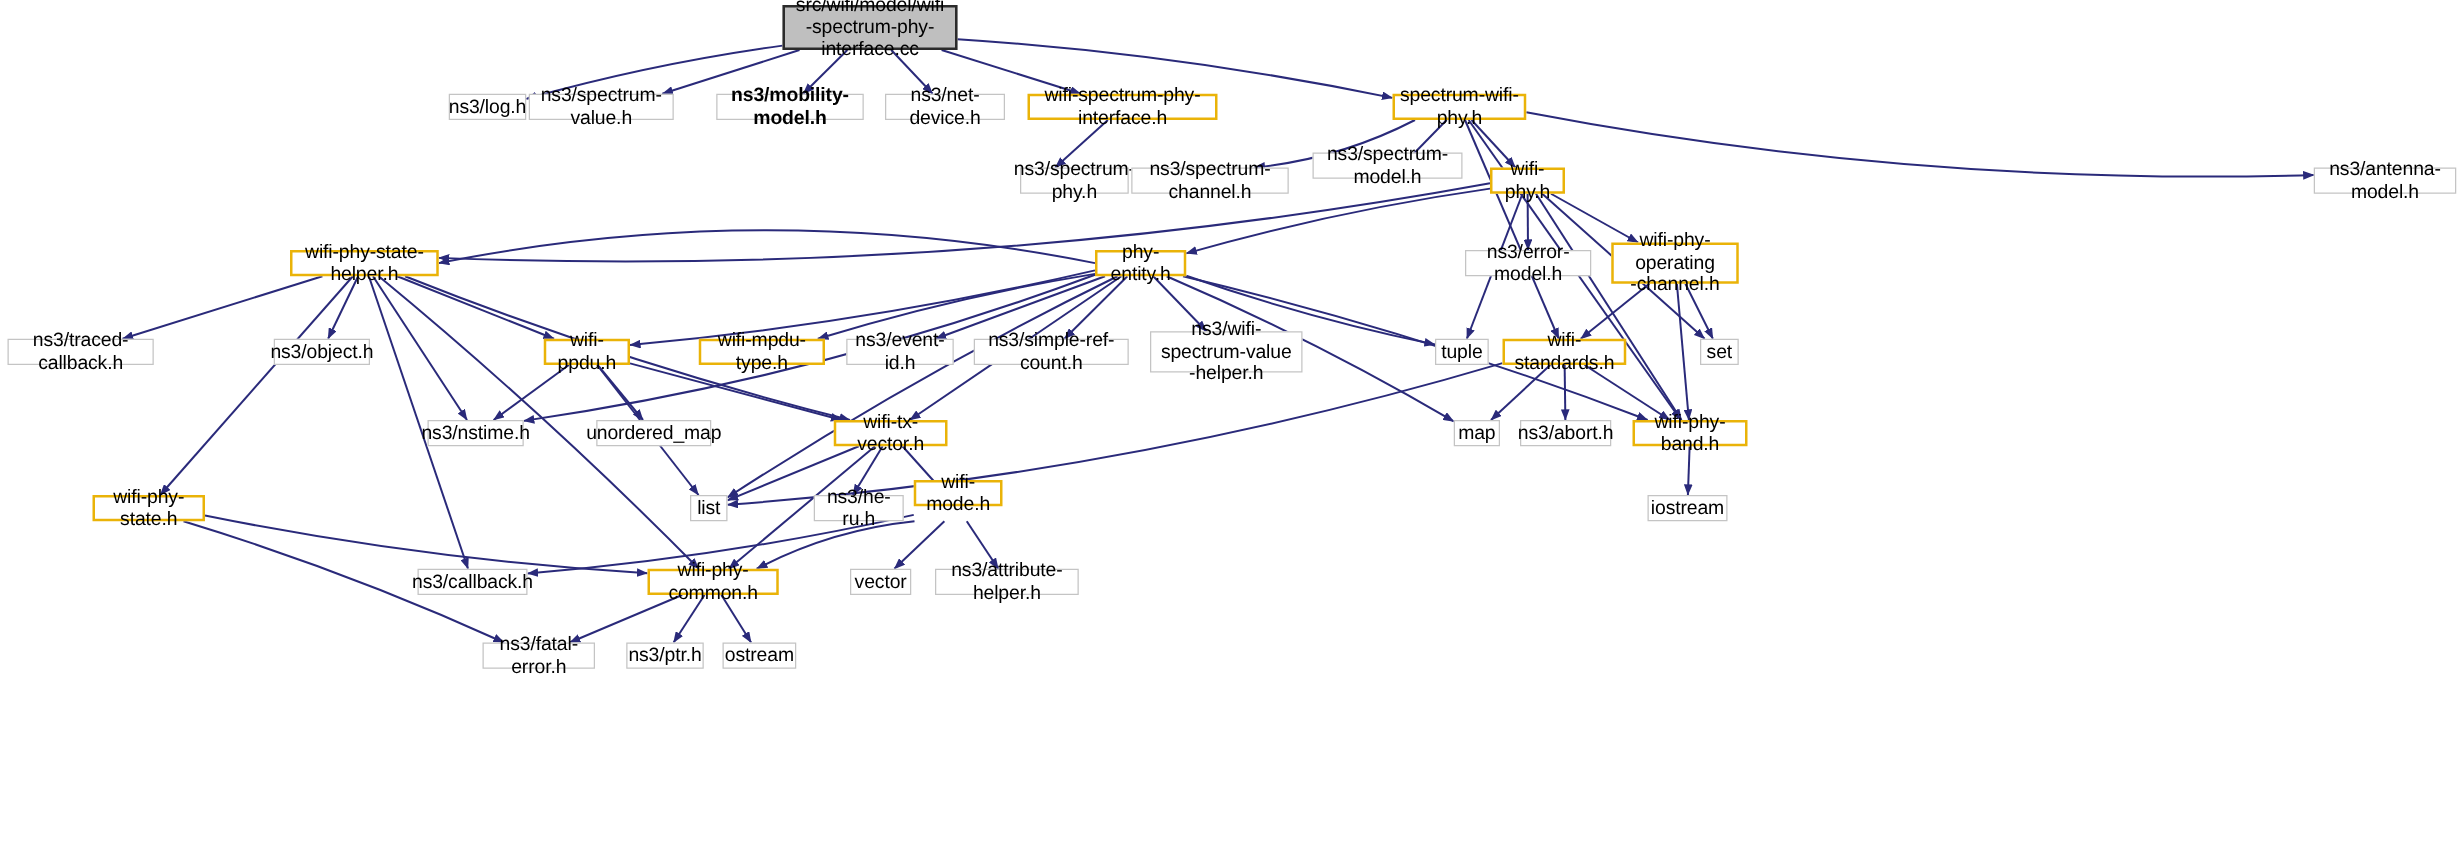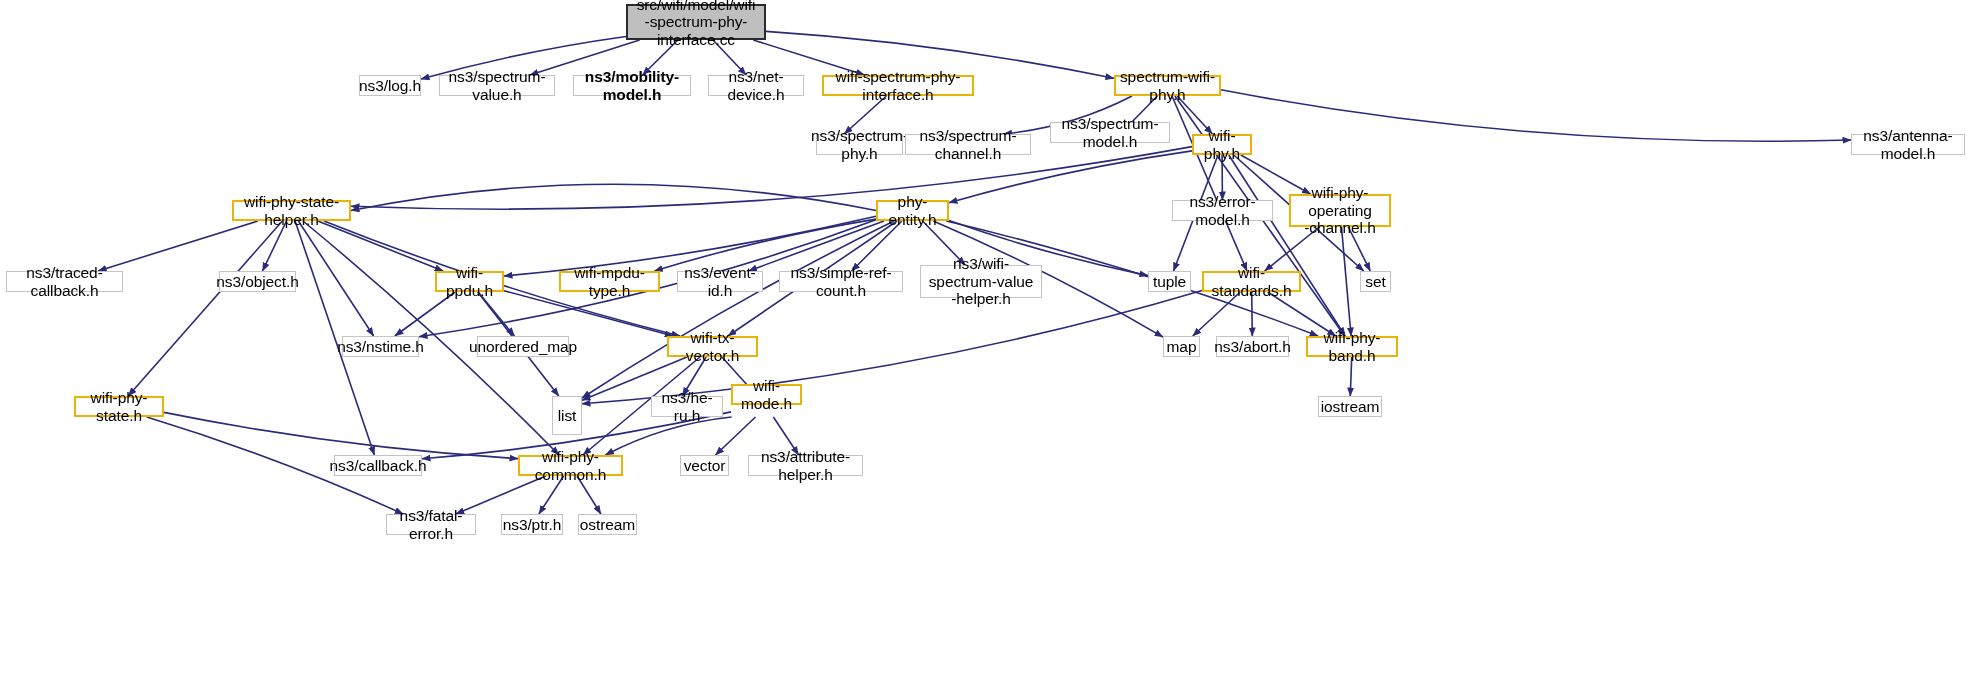--- a/index.html
+++ b/index.html
@@ -123,21 +123,21 @@
       <path d="M731.6,417.0 Q664.9,423.9 605.4,455.0" fill="none" stroke="#2a2a7a" stroke-width="1.6" marker-end="url(#ah)"></path>
       <path d="M731.0,411.9 Q578.1,446.0 422.0,458.8" fill="none" stroke="#2a2a7a" stroke-width="1.6" marker-end="url(#ah)"></path>
       <path d="M545.7,476.0 L455.8,514.0" fill="none" stroke="#2a2a7a" stroke-width="1.6" marker-end="url(#ah)"></path>
       <path d="M563.6,476.0 L538.9,514.0" fill="none" stroke="#2a2a7a" stroke-width="1.6" marker-end="url(#ah)"></path>
       <path d="M577.1,476.0 L600.9,514.0" fill="none" stroke="#2a2a7a" stroke-width="1.6" marker-end="url(#ah)"></path>
     </svg>
   <div id="nodes-layer">
       <div class="node root" style="left: 626px; top: 4px; width: 140px; height: 36px;">src/wifi/model/wifi
 -spectrum-phy-interface.cc</div>
       <div class="node" style="left: 359px; top: 75px; width: 62px; height: 21px;">ns3/log.h</div>
-      <div class="node" style="left: 439px; top: 75px; width: 116px; height: 21px;">ns3/spectrum-value.h</div>
+      <div class="node" style="left: 423px; top: 75px; width: 116px; height: 21px;">ns3/spectrum-value.h</div>
       <div class="node" style="left: 573px; top: 75px; width: 118px; height: 21px; font-weight: bold;">ns3/mobility-model.h</div>
       <div class="node" style="left: 708px; top: 75px; width: 96px; height: 21px;">ns3/net-device.h</div>
       <div class="node bold" style="left: 822px; top: 75px; width: 152px; height: 21px;">wifi-spectrum-phy-interface.h</div>
       <div class="node bold" style="left: 1114px; top: 75px; width: 107px; height: 21px;">spectrum-wifi-phy.h</div>
       <div class="node" style="left: 816px; top: 134px; width: 87px; height: 21px;">ns3/spectrum-phy.h</div>
       <div class="node" style="left: 905px; top: 134px; width: 126px; height: 21px;">ns3/spectrum-channel.h</div>
       <div class="node" style="left: 1050px; top: 122px; width: 120px; height: 21px;">ns3/spectrum-model.h</div>
       <div class="node bold" style="left: 1192px; top: 134px; width: 60px; height: 21px;">wifi-phy.h</div>
       <div class="node" style="left: 1851px; top: 134px; width: 114px; height: 21px;">ns3/antenna-model.h</div>
       <div class="node bold" style="left: 232px; top: 200px; width: 119px; height: 21px;">wifi-phy-state-helper.h</div>
@@ -156,21 +156,21 @@
       <div class="node" style="left: 1148px; top: 271px; width: 43px; height: 21px;">tuple</div>
       <div class="node bold" style="left: 1202px; top: 271px; width: 99px; height: 21px;">wifi-standards.h</div>
       <div class="node" style="left: 1360px; top: 271px; width: 31px; height: 21px;">set</div>
       <div class="node" style="left: 342px; top: 336px; width: 77px; height: 21px;">ns3/nstime.h</div>
       <div class="node" style="left: 477px; top: 336px; width: 92px; height: 21px;">unordered_map</div>
       <div class="node bold" style="left: 667px; top: 336px; width: 91px; height: 21px;">wifi-tx-vector.h</div>
       <div class="node" style="left: 1163px; top: 336px; width: 37px; height: 21px;">map</div>
       <div class="node" style="left: 1216px; top: 336px; width: 73px; height: 21px;">ns3/abort.h</div>
       <div class="node bold" style="left: 1306px; top: 336px; width: 92px; height: 21px;">wifi-phy-band.h</div>
       <div class="node bold" style="left: 74px; top: 396px; width: 90px; height: 21px;">wifi-phy-state.h</div>
-      <div class="node" style="left: 552px; top: 396px; width: 30px; height: 39px;">list</div>
+      <div class="node" style="left: 552px; top: 396px; width: 30px; height: 21px;">list</div>
       <div class="node" style="left: 640px; top: 396px; width: 72px; height: 21px; margin-left: 11px;">ns3/he-ru.h</div>
       <div class="node bold" style="left: 731px; top: 384px; width: 71px; height: 21px;">wifi-mode.h</div>
       <div class="node" style="left: 1318px; top: 396px; width: 64px; height: 21px;">iostream</div>
       <div class="node" style="left: 334px; top: 455px; width: 88px; height: 21px;">ns3/callback.h</div>
       <div class="node bold" style="left: 518px; top: 455px; width: 105px; height: 21px;">wifi-phy-common.h</div>
       <div class="node" style="left: 680px; top: 455px; width: 49px; height: 21px;">vector</div>
       <div class="node" style="left: 748px; top: 455px; width: 115px; height: 21px;">ns3/attribute-helper.h</div>
       <div class="node" style="left: 386px; top: 514px; width: 90px; height: 21px;">ns3/fatal-error.h</div>
       <div class="node" style="left: 501px; top: 514px; width: 62px; height: 21px;">ns3/ptr.h</div>
       <div class="node" style="left: 578px; top: 514px; width: 59px; height: 21px;">ostream</div>

